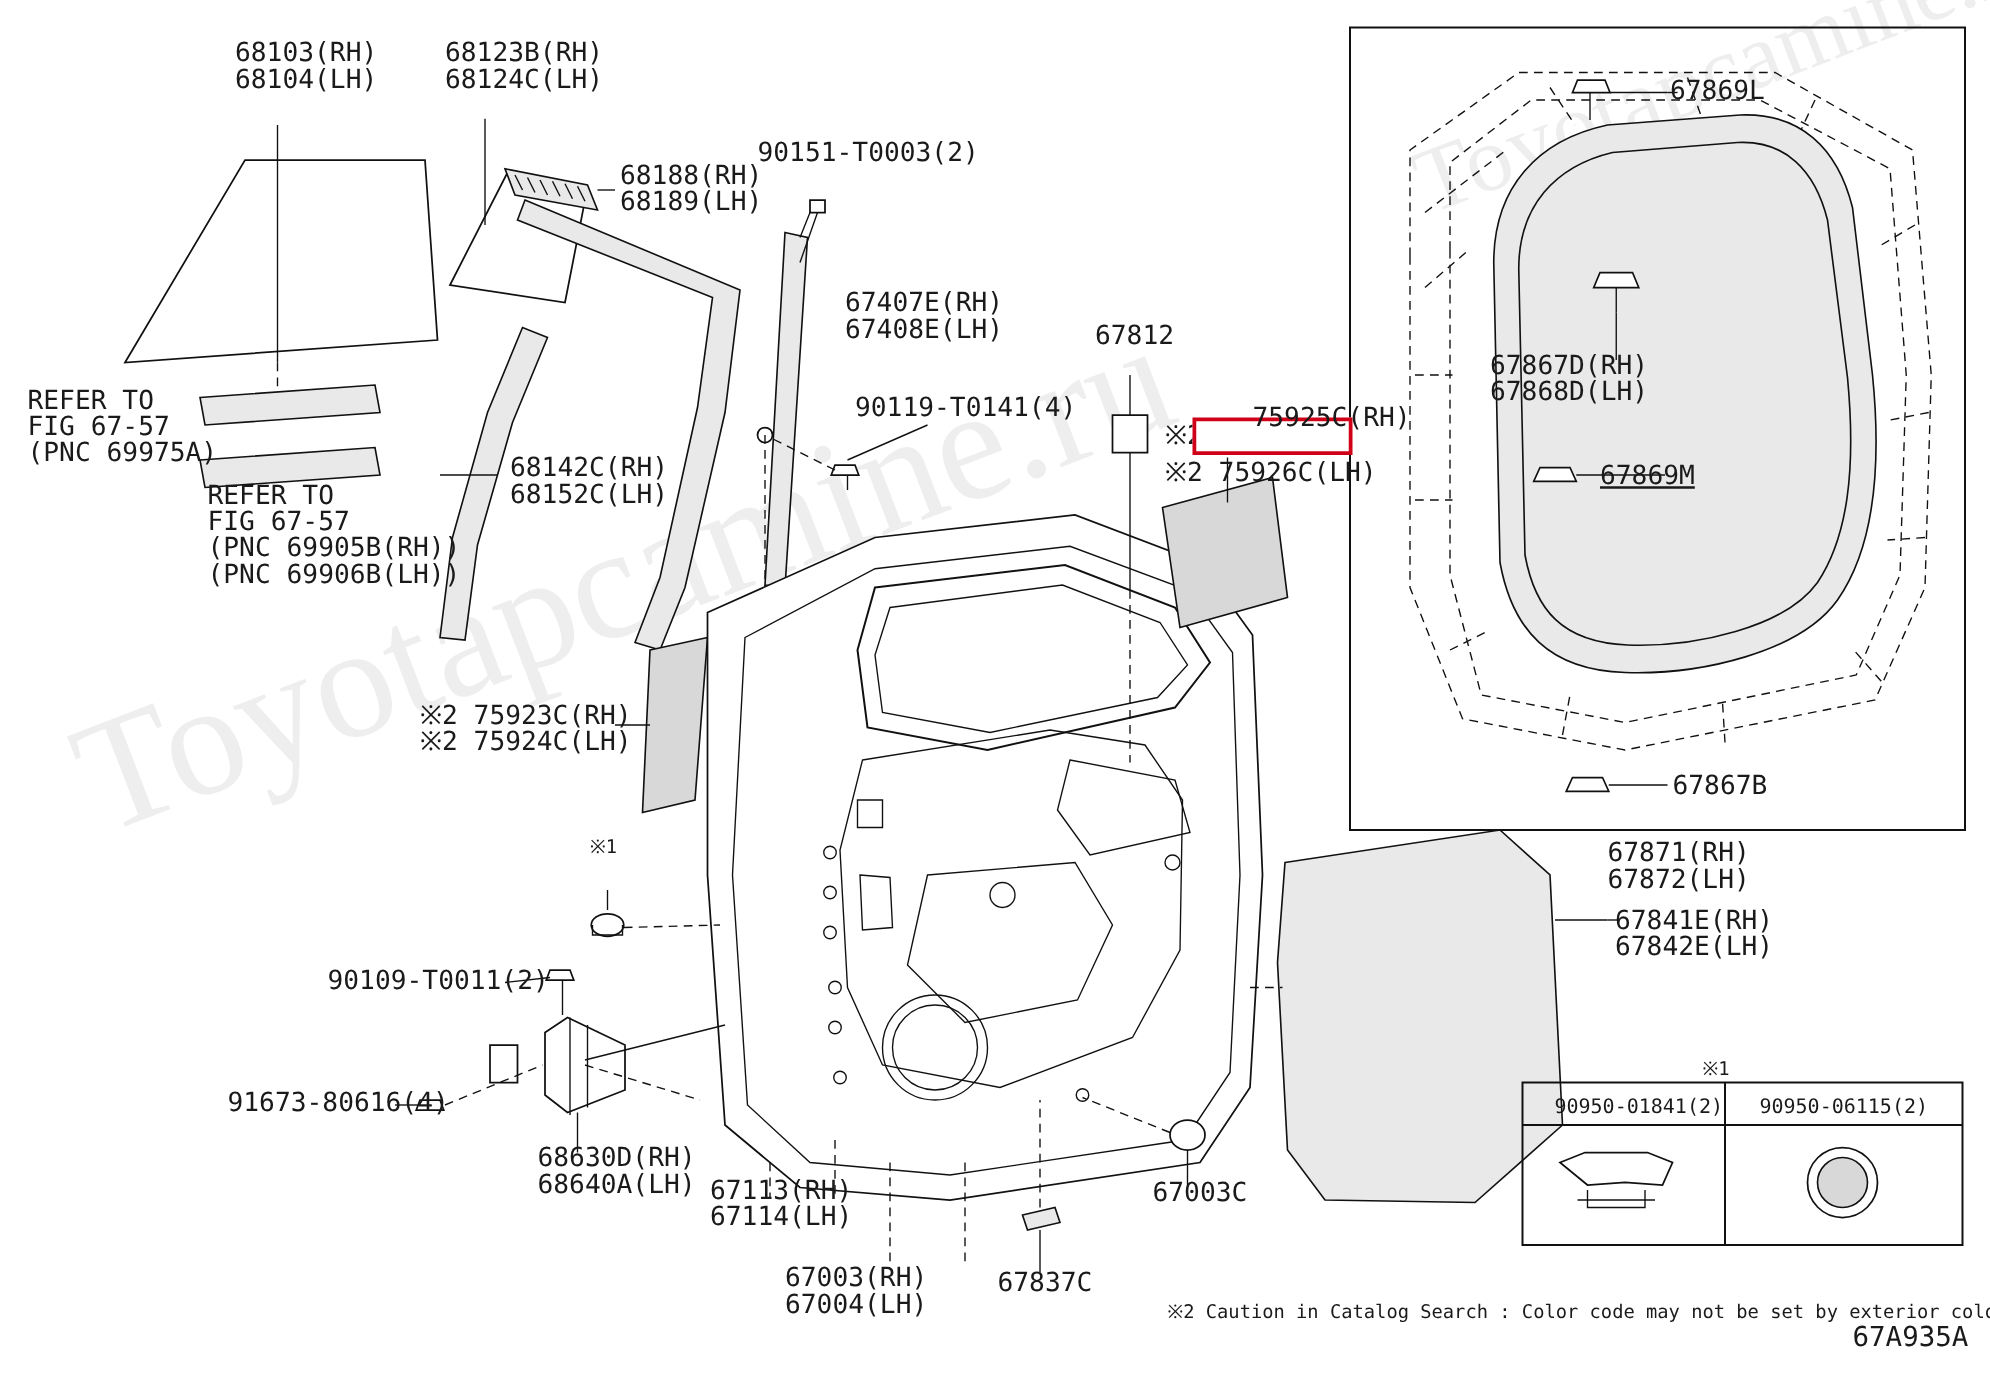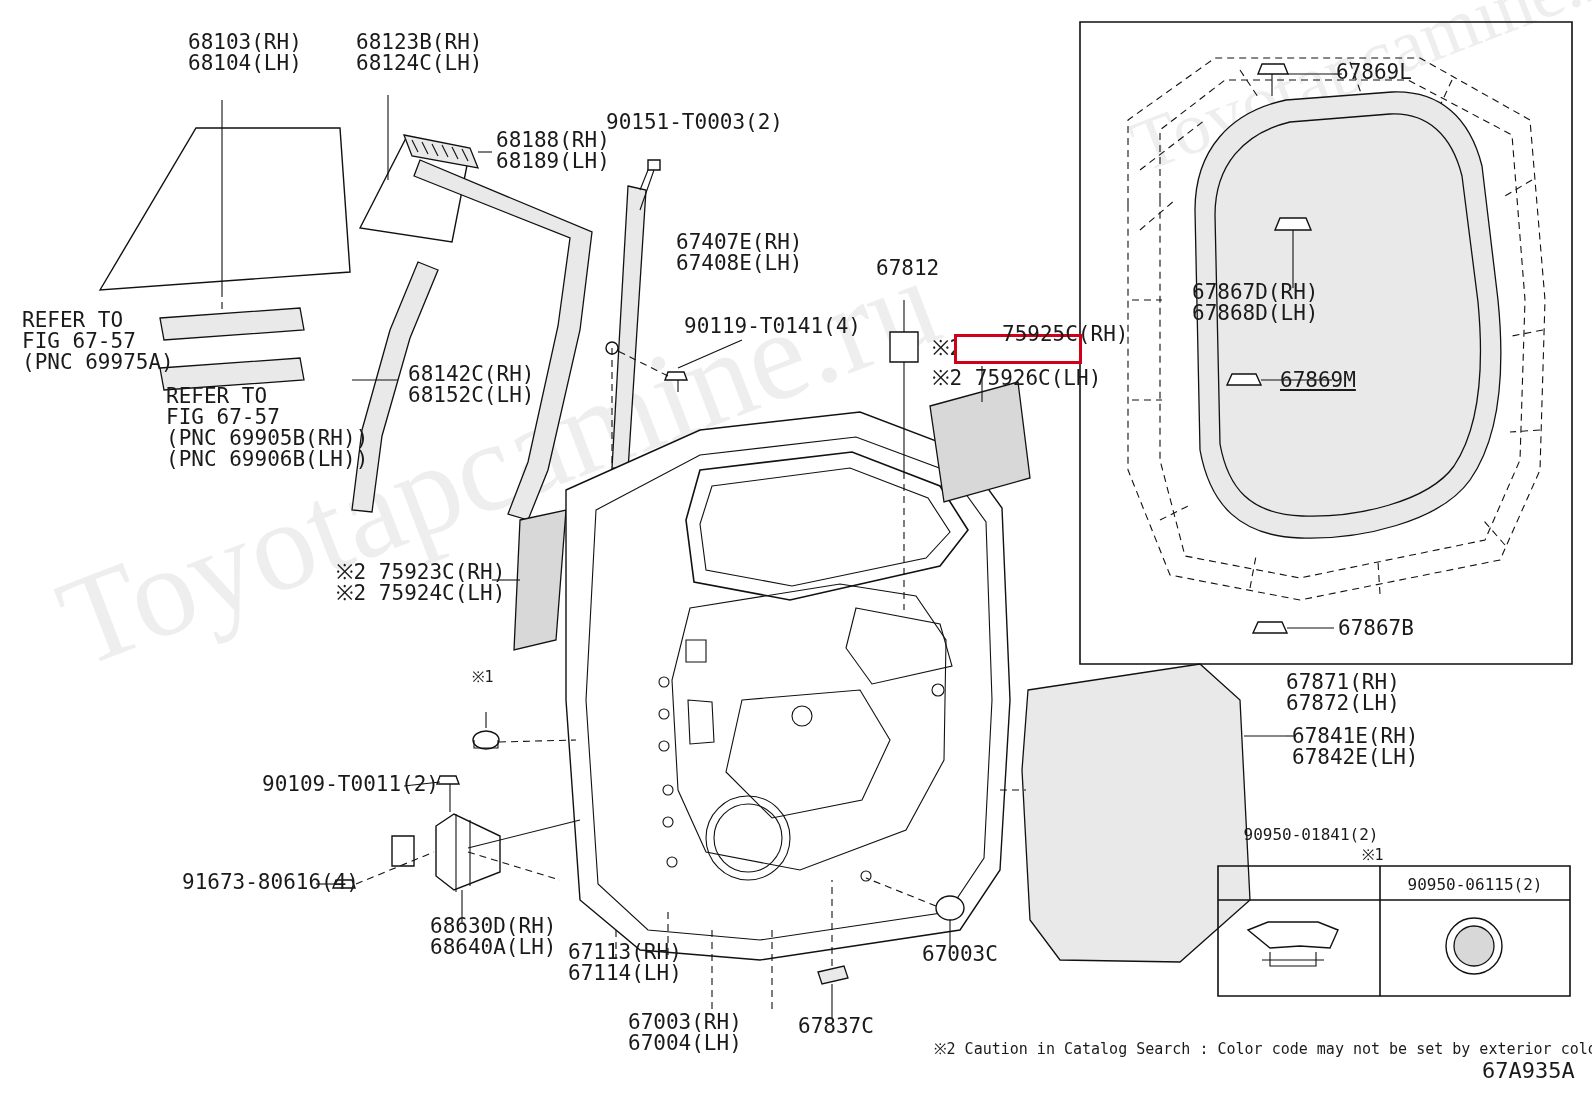--- a/index.html
+++ b/index.html
@@ -272,19 +272,19 @@
 67868D(LH)</div>
   <div class="lbl" style="left:1280px;top:370px;text-decoration:underline;">67869M</div>
   <div class="lbl" style="left:1338px;top:618px;">67867B</div>
 
   <div class="lbl" style="left:1286px;top:672px;">67871(RH)
 67872(LH)</div>
   <div class="lbl" style="left:1292px;top:726px;">67841E(RH)
 67842E(LH)</div>
 
   <div class="lbl sm" style="left:1362px;top:846px;">※1</div>
-  <div class="lbl celltitle" style="left:1218px;top:824px;width:186px;">90950-01841(2)</div>
+  <div class="lbl celltitle" style="left:1218px;top:874px;width:186px;">90950-01841(2)</div>
   <div class="lbl celltitle" style="left:1380px;top:874px;width:190px;">90950-06115(2)</div>
 
   <div class="lbl sm" style="left:934px;top:1040px;">※2 Caution in Catalog Search : Color code may not be set by exterior color.</div>
   <div class="lbl diagid" style="left:1482px;top:1060px;">67A935A</div>
 
 </div>
 
 </body></html>

